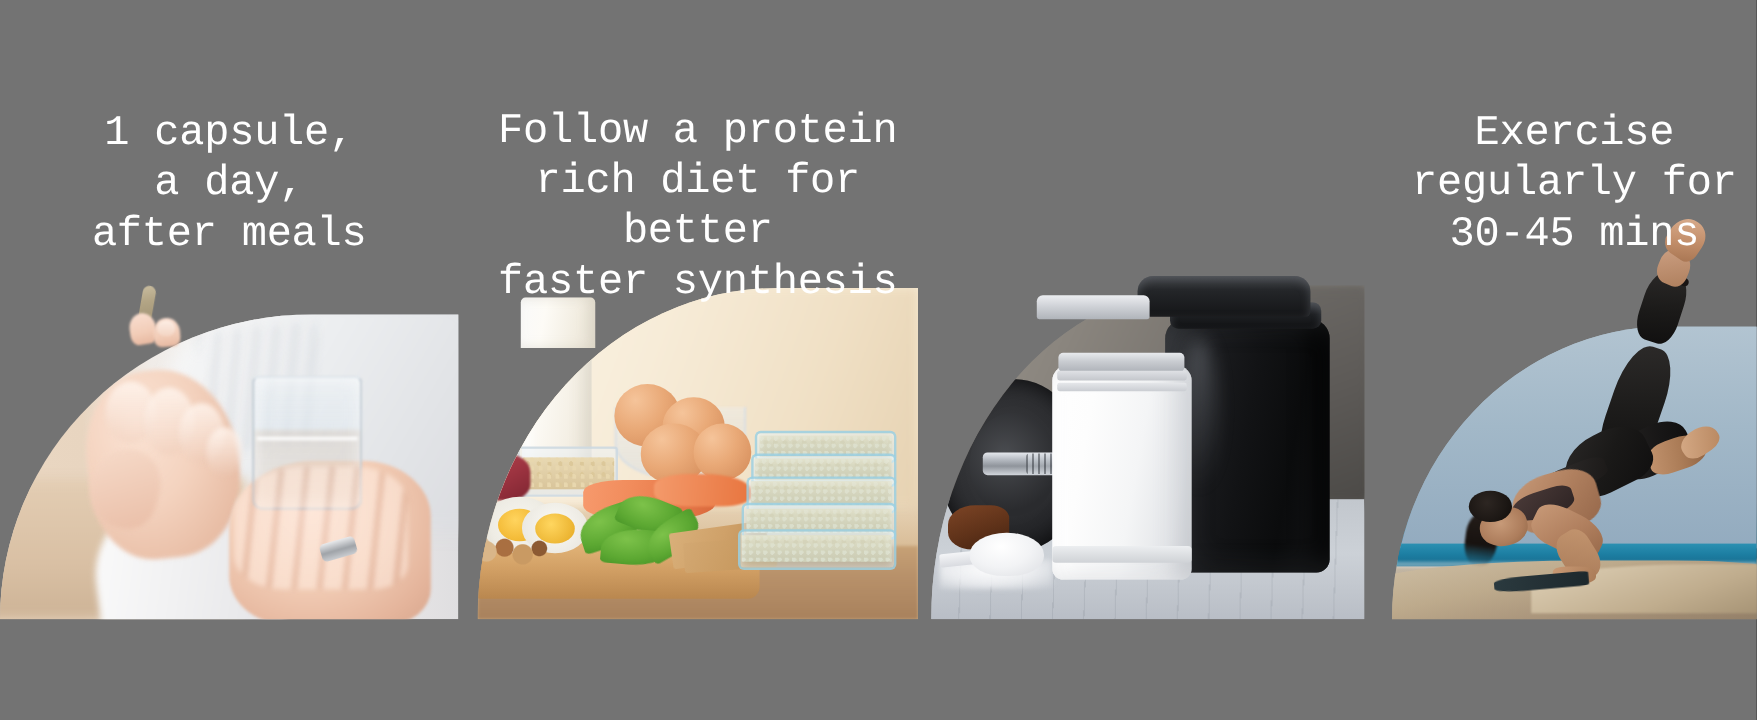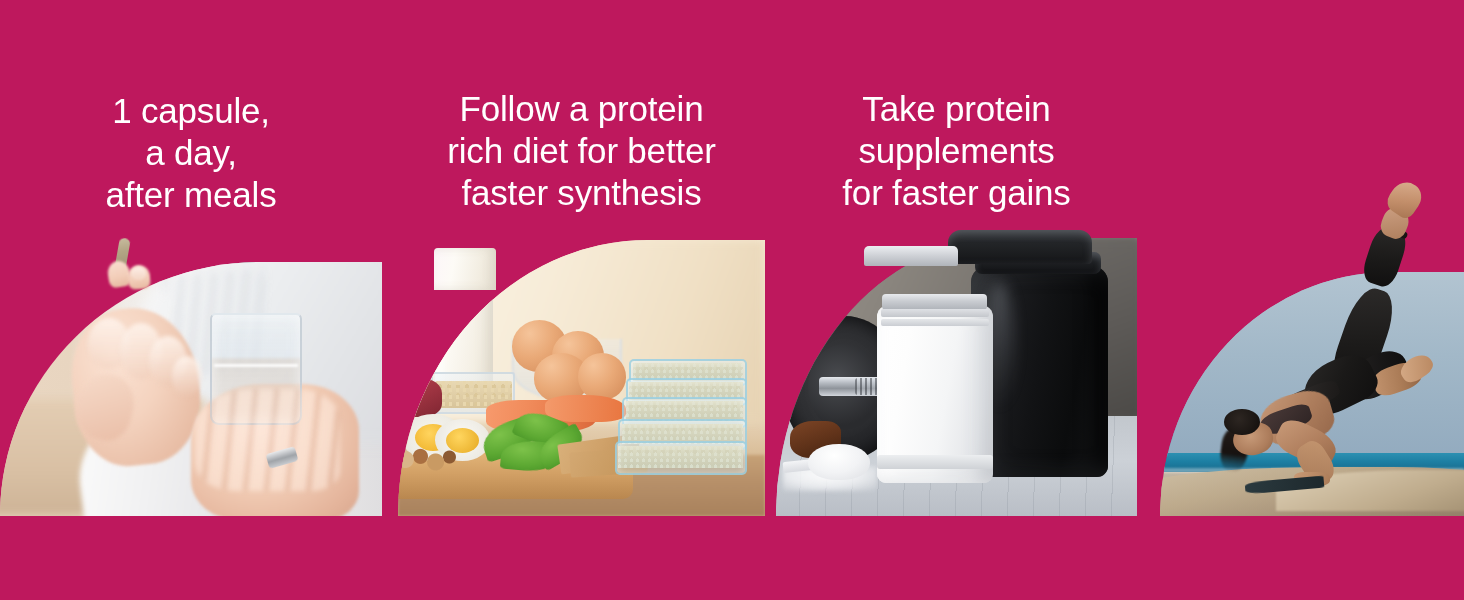--- a/index.html
+++ b/index.html
@@ -6,21 +6,22 @@
   html,body{ background:#262626; }
   body{
     width:1464px; height:600px;
     font-family:"Liberation Sans", sans-serif;
     overflow:hidden; position:relative;
   }
 
   
   .banner{
     position:absolute; inset:0;
-    background:#be185d;
+    background:#737373;
+    font-family:Liberation Mono, monospace;
   }
 
   .panels{
     position:absolute; left:0; top:0;
     width:1464px; height:600px;
     display:flex; flex-direction:row;
   }
 
   .panel{
     position:relative;
@@ -702,23 +703,20 @@
           <div class="s2-tray s2-t4"></div>
           <div class="s2-grain s2-g5"></div>
           <div class="s2-tray s2-t5"></div>
         </div>
       </div>
     </div>
 
     <div class="gap2"></div>
 
     <div class="panel p3">
-      <div class="caption">Take protein
-supplements
-for faster gains</div>
 
       <div class="overflow-art s3-lid-over">
         <div class="lid"></div>
       </div>
       <div class="overflow-art s3-wcap-over">
         <div class="cap"></div>
       </div>
 
       <div class="photo">
         <div class="scene">
@@ -742,20 +740,23 @@
           <div class="s3-tubw-ring"></div>
           <div class="s3-tubw-ring2"></div>
           <div class="s3-tubw-base"></div>
         </div>
       </div>
     </div>
 
     <div class="gap3"></div>
 
     <div class="panel p4">
+      <div class="caption">Exercise
+regularly for
+30-45 mins</div>
 
       <div class="overflow-art s4-foot-over">
         <div class="shin"></div>
         <div class="anklet"></div>
         <div class="ankle"></div>
         <div class="toes"></div>
       </div>
 
       <div class="photo">
         <div class="scene">

